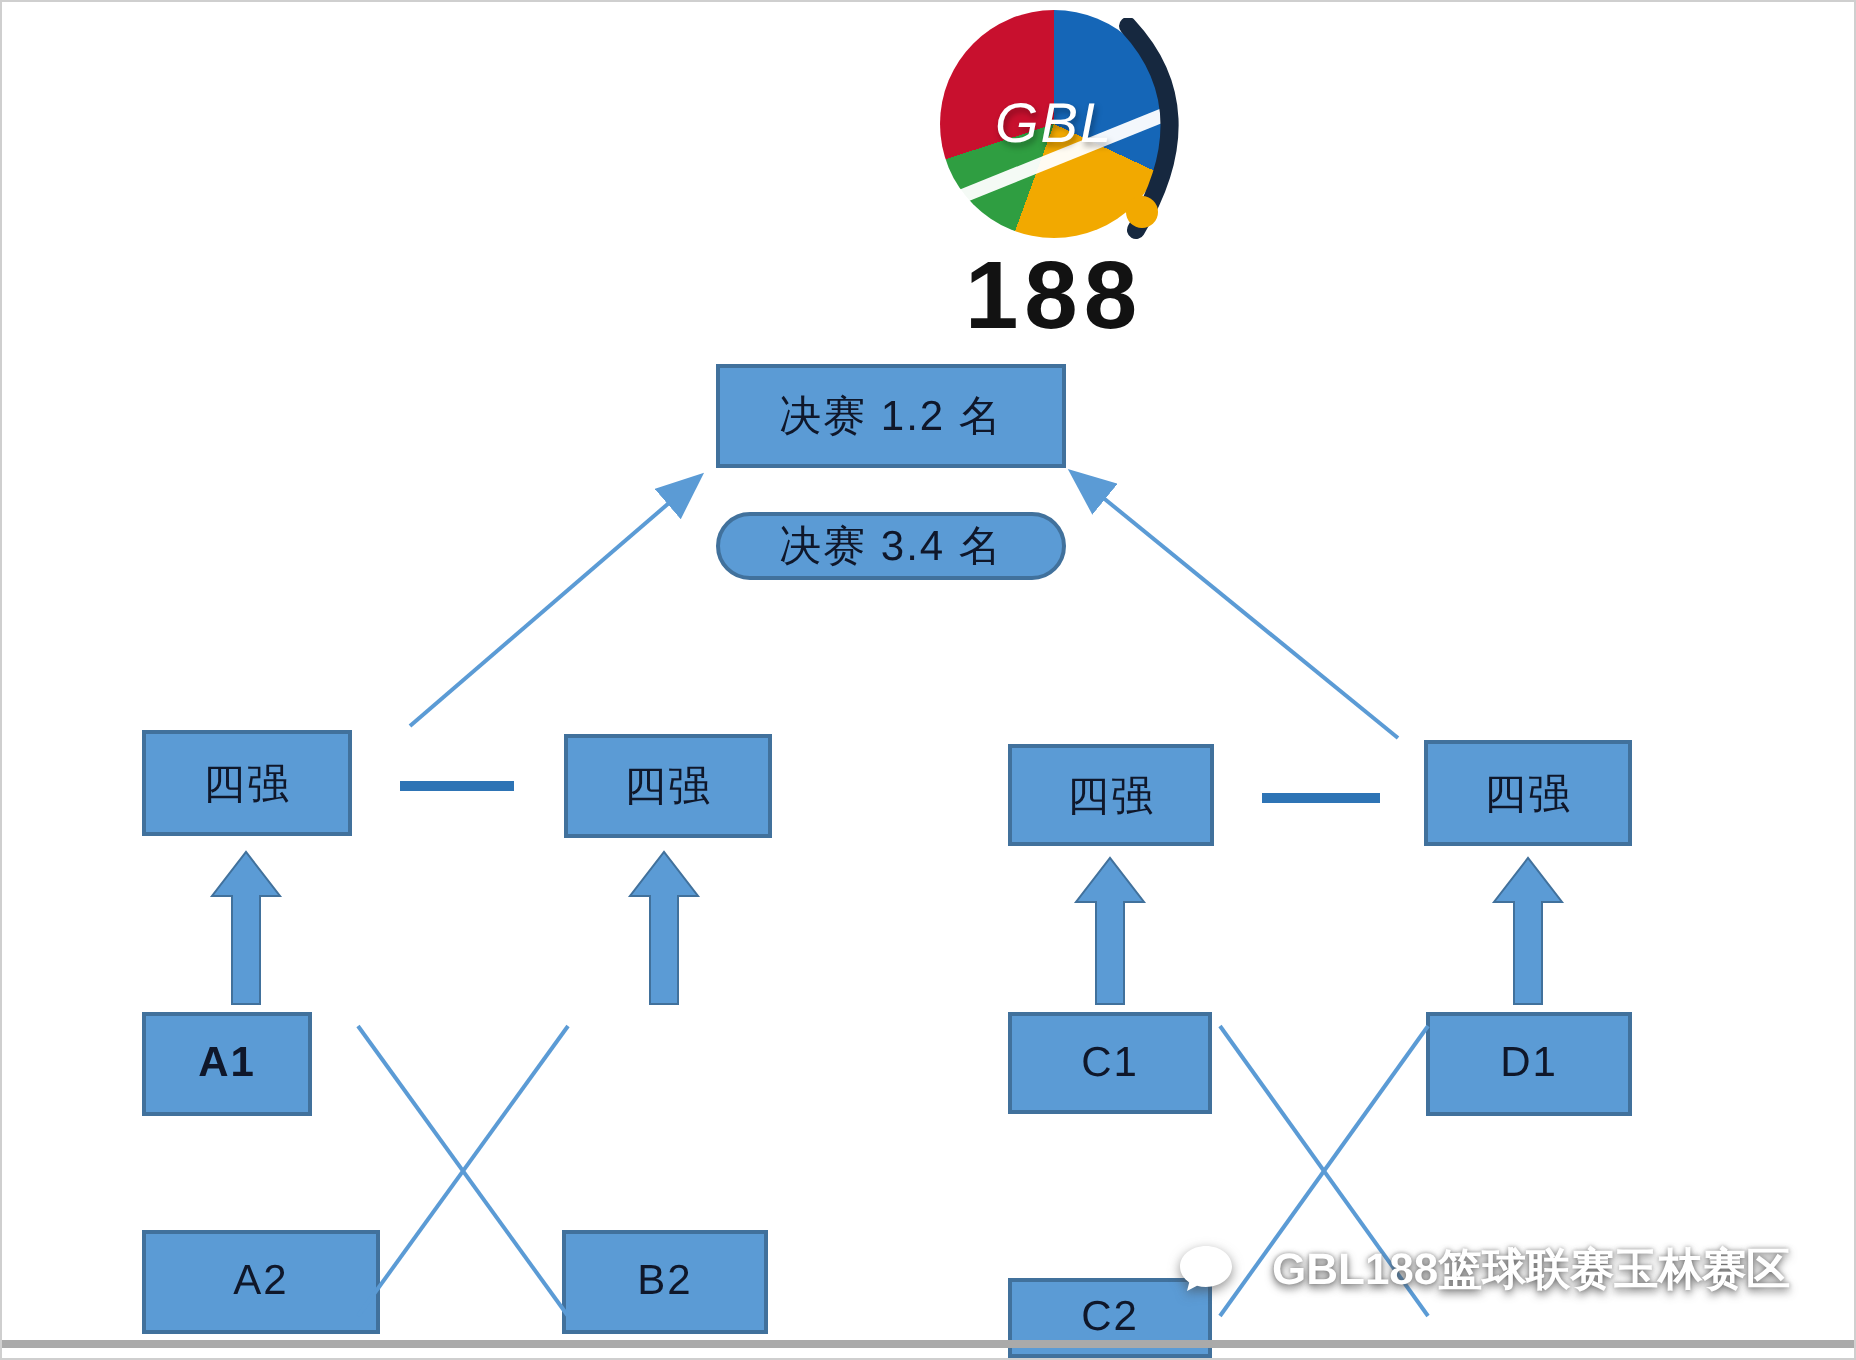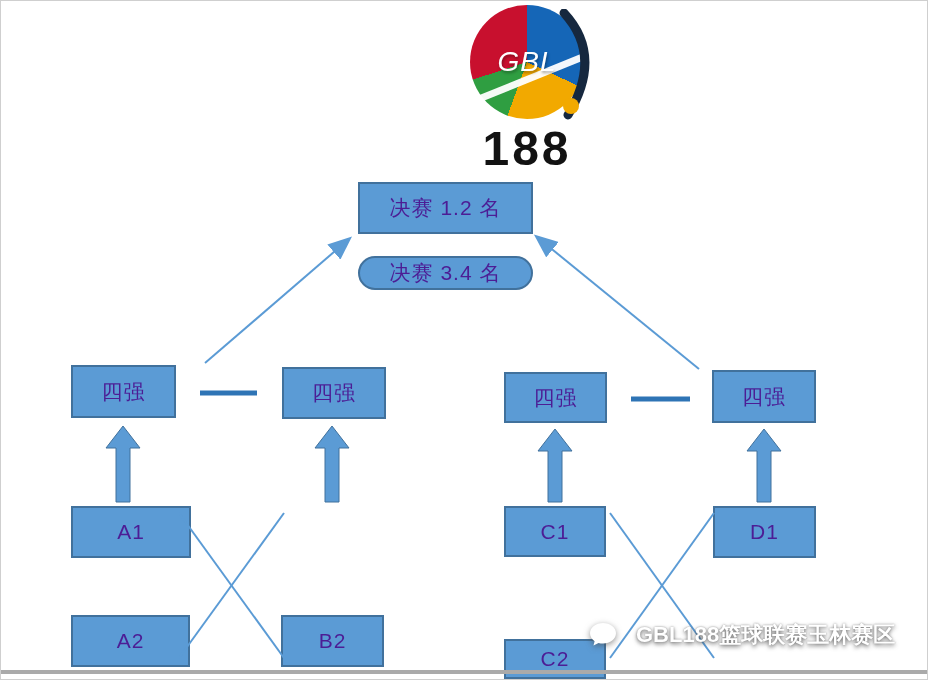--- a/index.html
+++ b/index.html
@@ -27,31 +27,31 @@
   }
   .logo-swoosh { position:absolute; right:-14px; top:4px; z-index:1; }
   .logo-number {
     margin-top:6px; font-size:48px; font-weight:800; color:#121212;
     letter-spacing:3px; line-height:1;
   }
 
   
   .node {
     position:absolute; box-sizing:border-box; z-index:1;
-    background:#5B9BD5; border:2px solid #41719C; color:#4c1d95;
+    background:#5B9BD5; border:2px solid #41719C; color:#0f172a;
     display:flex; align-items:center; justify-content:center;
     font-size:21px; letter-spacing:1px;
   }
   #n-final12 {left:357px; top:181px; width:175px; height:52px;}
   #n-final34 {left:357px; top:255px; width:175px; height:34px;border-radius:19px;}
   #n-semi-a  {left:70px;  top:364px; width:105px; height:53px;}
   #n-semi-b  {left:281px; top:366px; width:104px; height:52px;}
   #n-semi-c  {left:503px; top:371px; width:103px; height:51px;}
   #n-semi-d  {left:711px; top:369px; width:104px; height:53px;}
-  #n-a1 {left:70px;  top:505px; width:120px; height:52px;}
+  #n-a1 {left:70px;  top:505px; width:85px; height:52px;font-weight:bold;}
   #n-b1 {left:280px; top:505px; width:103px; height:52px;}
   #n-c1 {left:503px; top:505px; width:102px; height:51px;}
   #n-d1 {left:712px; top:505px; width:103px; height:52px;}
   #n-a2 {left:70px;  top:614px; width:119px; height:52px;}
   #n-b2 {left:280px; top:614px; width:103px; height:52px;}
   #n-c2 {left:503px; top:614px; width:102px; height:40px;margin-top:24px;}
   #n-d2 {left:712px; top:614px; width:103px; height:52px;}
 
   
   .connectors { position:absolute; left:0; top:0; z-index:2; pointer-events:none; }

